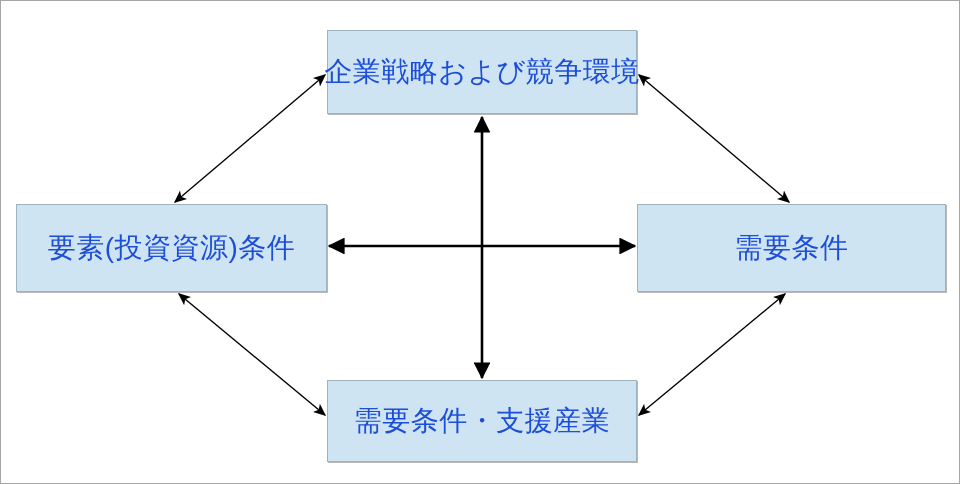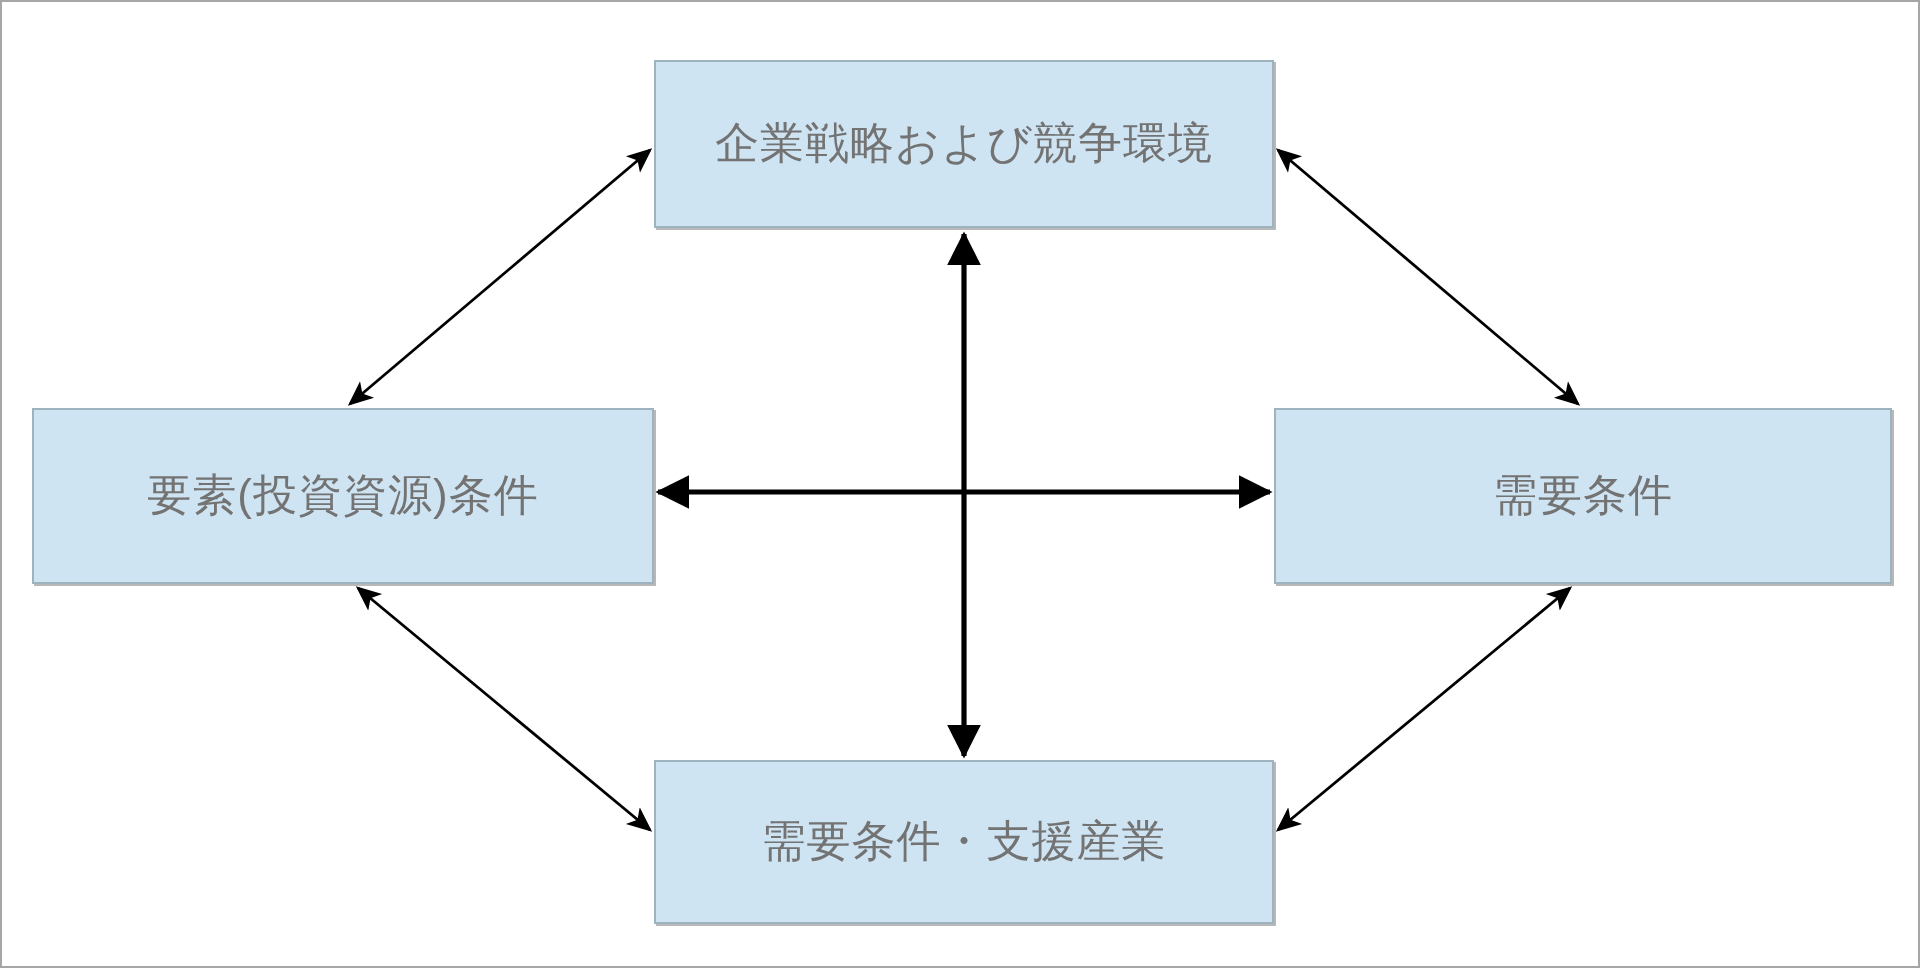--- a/index.html
+++ b/index.html
@@ -33,23 +33,23 @@
     box-sizing: border-box;
     background: #cfe4f2;
     border: 1px solid #9fb3bf;
     box-shadow: 1px 1px 0 #b8b8b8;
     display: flex;
     align-items: center;
     justify-content: center;
     z-index: 2;
   }
   .node-label {
-    font-size: 22px;
+    font-size: 28px;
     line-height: 1.1;
-    color: #737373;
+    color: #1d4ed8;
     letter-spacing: 0.5px;
     white-space: nowrap;
     text-align: center;
   }
   #box-strategy {
     left: 326px;
     top: 29px;
     width: 310px;
     height: 84px;
   }

